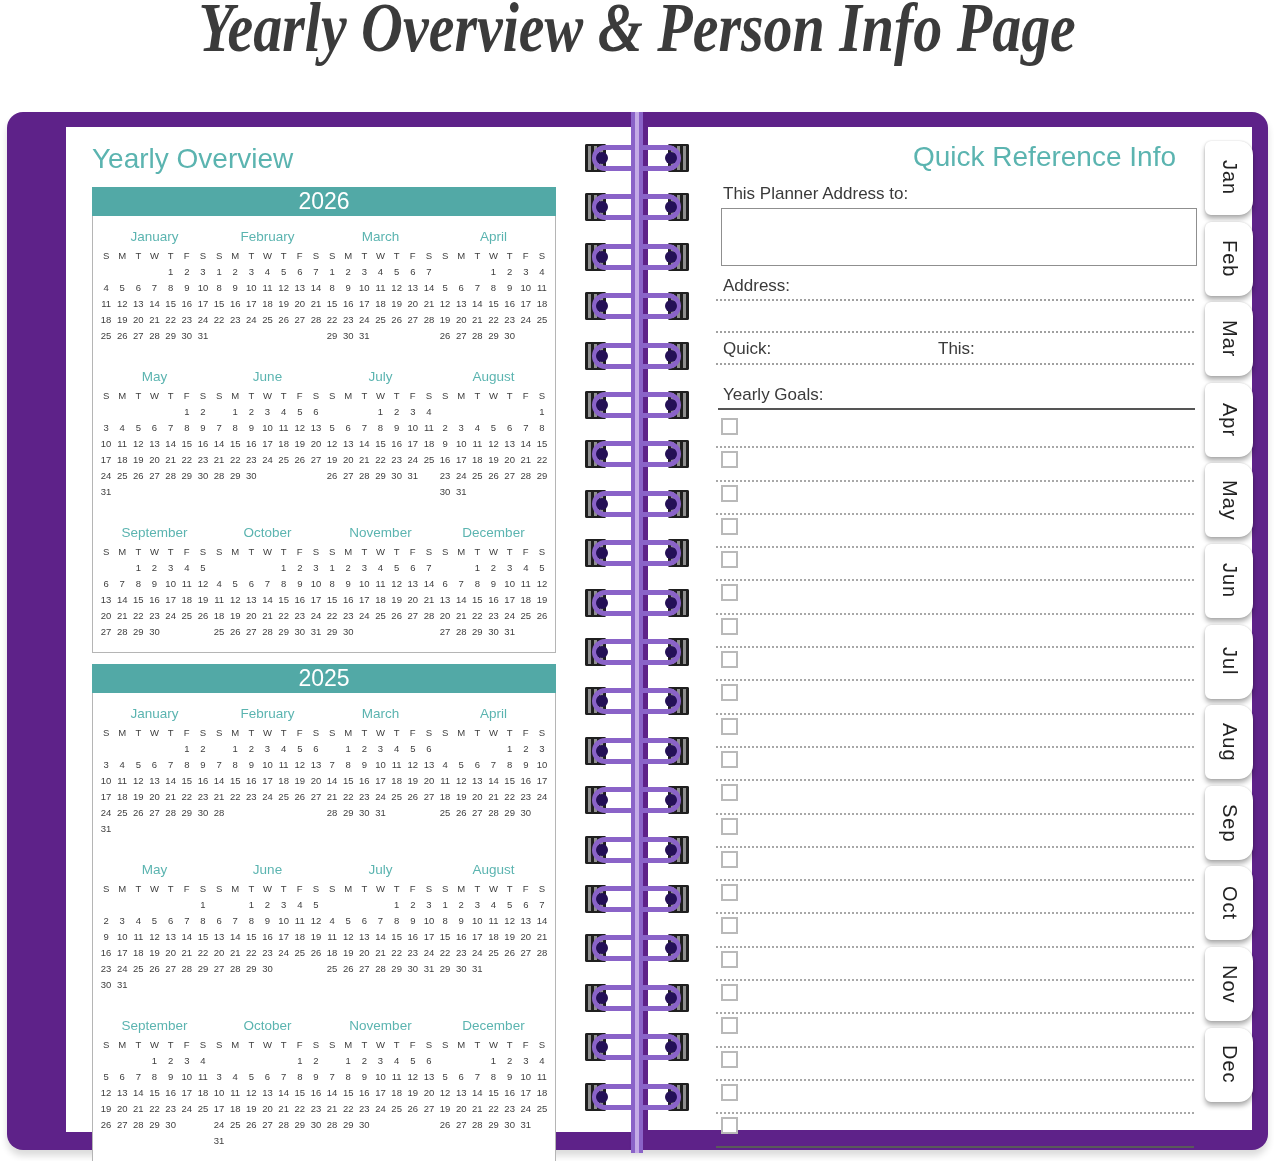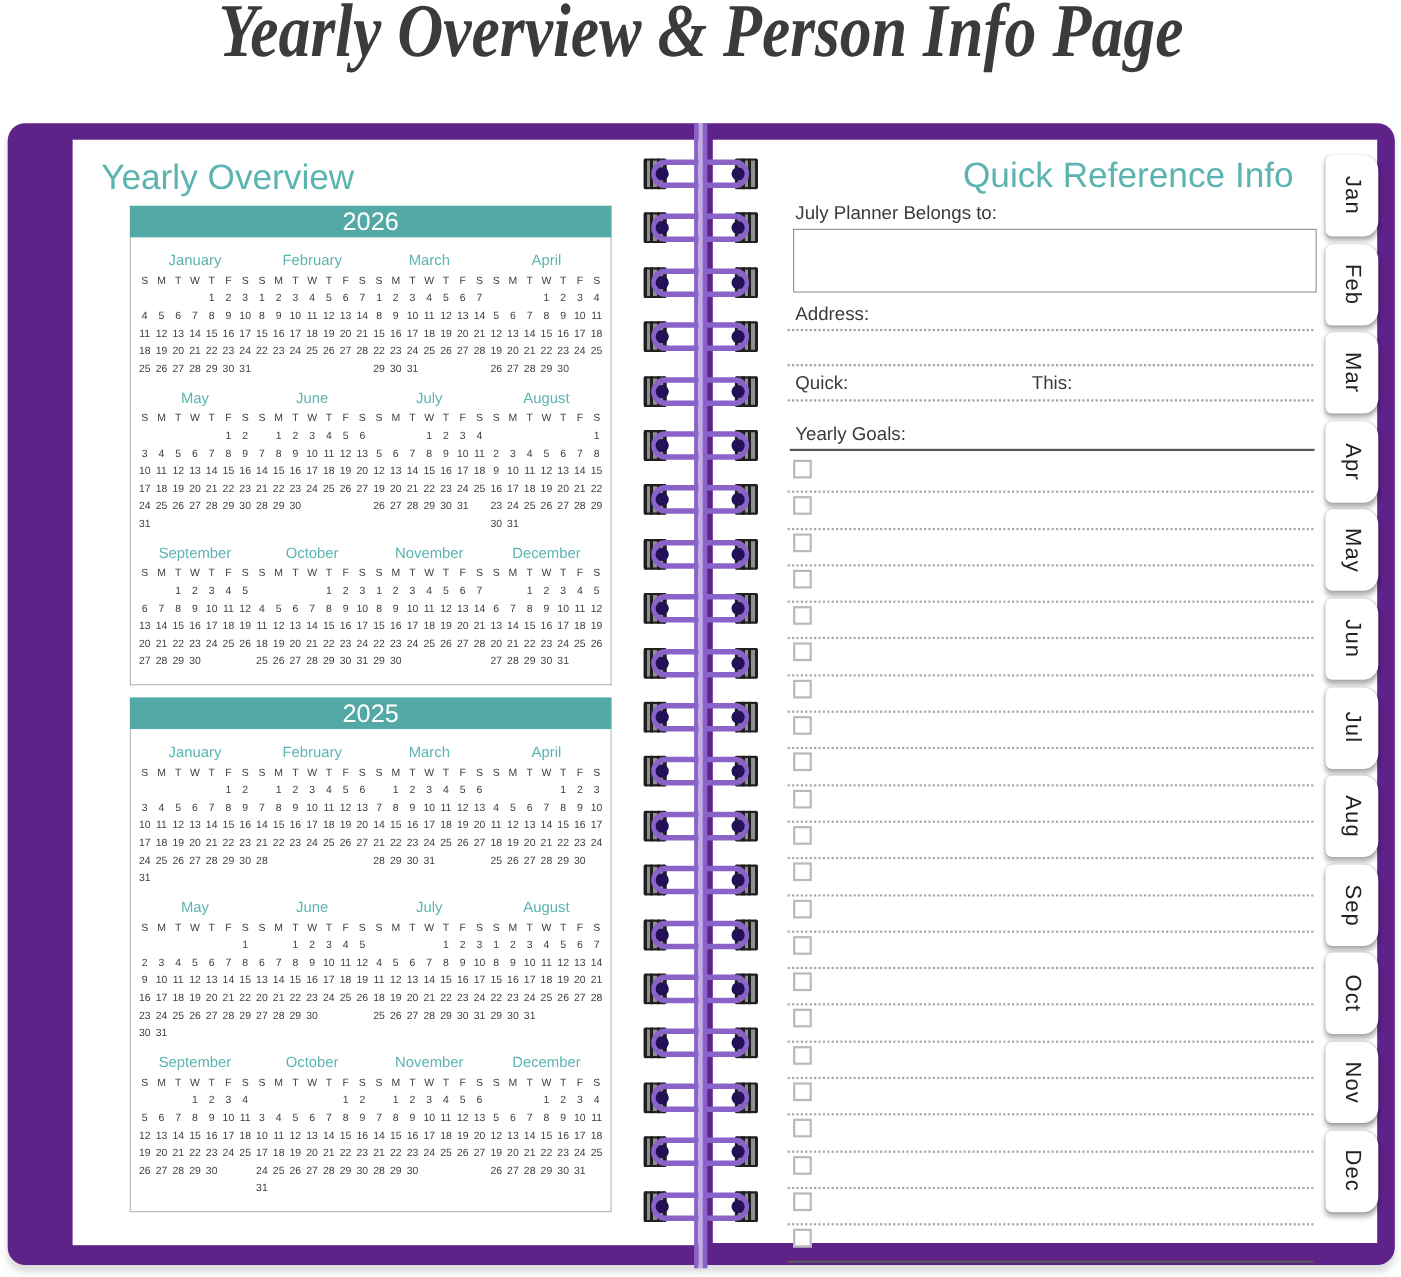--- a/index.html
+++ b/index.html
@@ -16,30 +16,30 @@
   }
   .main-title span{display:inline-block;transform:scaleX(.84);transform-origin:center;}
   
   .cover{position:absolute;top:112px;height:1038px;background:var(--cover-purple);
     box-shadow:0 6px 7px rgba(0,0,0,.14);}
   .cover-left{left:7px;width:631px;border-radius:16px 4px 4px 16px;}
   .cover-right{left:636px;width:632px;border-radius:4px 16px 16px 4px;}
   .page{position:absolute;background:#fff;}
   .page-left{left:66px;top:127px;width:572px;height:1005px;}
   .page-right{left:648px;top:127px;width:604px;height:1003px;}
-  .page-heading{position:absolute;margin:0;font-weight:400;font-size:32px;color:var(--accent-teal);}
+  .page-heading{position:absolute;margin:0;font-weight:400;font-size:28px;color:var(--accent-teal);}
   .heading-left{left:26px;top:16px;}
   .heading-right{right:76px;top:14px;}
   
   #years{position:absolute;left:26px;top:60px;width:464px;}
-  .year-block{margin-bottom:11px;margin-left:26px;}
+  .year-block{margin-bottom:11px;}
   .year-banner{height:29px;line-height:29px;background:var(--banner-teal);color:#fff;
     text-align:center;font-size:23px;}
   .year-body{border:1px solid #b5b5b5;border-top:none;background:#fff;
-    padding:12px 5px 12px;display:grid;grid-template-columns:repeat(4,1fr);row-gap:9px;}
+    padding:12px 5px 12px;display:grid;grid-template-columns:repeat(4,1fr);row-gap:24px;}
   .month{}
   .month-name{height:20px;line-height:18px;text-align:center;font-size:13.5px;color:var(--accent-teal);}
   .day-grid{display:grid;grid-template-columns:repeat(7,1fr);}
   .day-grid span{height:16px;line-height:16px;text-align:center;font-size:9.5px;color:#3e3e3e;}
   
   .rp-label{position:absolute;font-size:17px;color:#3a3a3a;}
   .belongs-box{position:absolute;left:73px;top:81px;width:474px;height:56px;
     border:1.5px solid #8f8f8f;background:#fff;}
   .dotted-line{position:absolute;height:14px;border-bottom:2px dotted #a0a0a0;}
   .goals-rule{position:absolute;left:70px;top:281px;width:477px;height:0;border-bottom:2.5px solid #555;}
@@ -1176,21 +1176,21 @@
               </div>
             </div>
           </div>
         </div>
       </div>
   </div>
 
   <div class="page page-right">
     <h2 class="page-heading heading-right">Quick Reference Info</h2>
 
-    <div class="rp-label" style="left:75px;top:57px;">July Planner Belongs to:</div>
+    <div class="rp-label" style="left:75px;top:57px;">This Planner Address to:</div>
     <div class="belongs-box"></div>
 
     <div class="rp-label" style="left:75px;top:149px;">Address:</div>
     <div class="dotted-line" style="left:68px;top:158px;width:478px;"></div>
     <div class="dotted-line" style="left:68px;top:190px;width:478px;"></div>
 
     <div class="rp-label" style="left:75px;top:212px;">Quick:</div>
     <div class="rp-label" style="left:290px;top:212px;">This:</div>
     <div class="dotted-line" style="left:68px;top:222px;width:478px;"></div>
 

